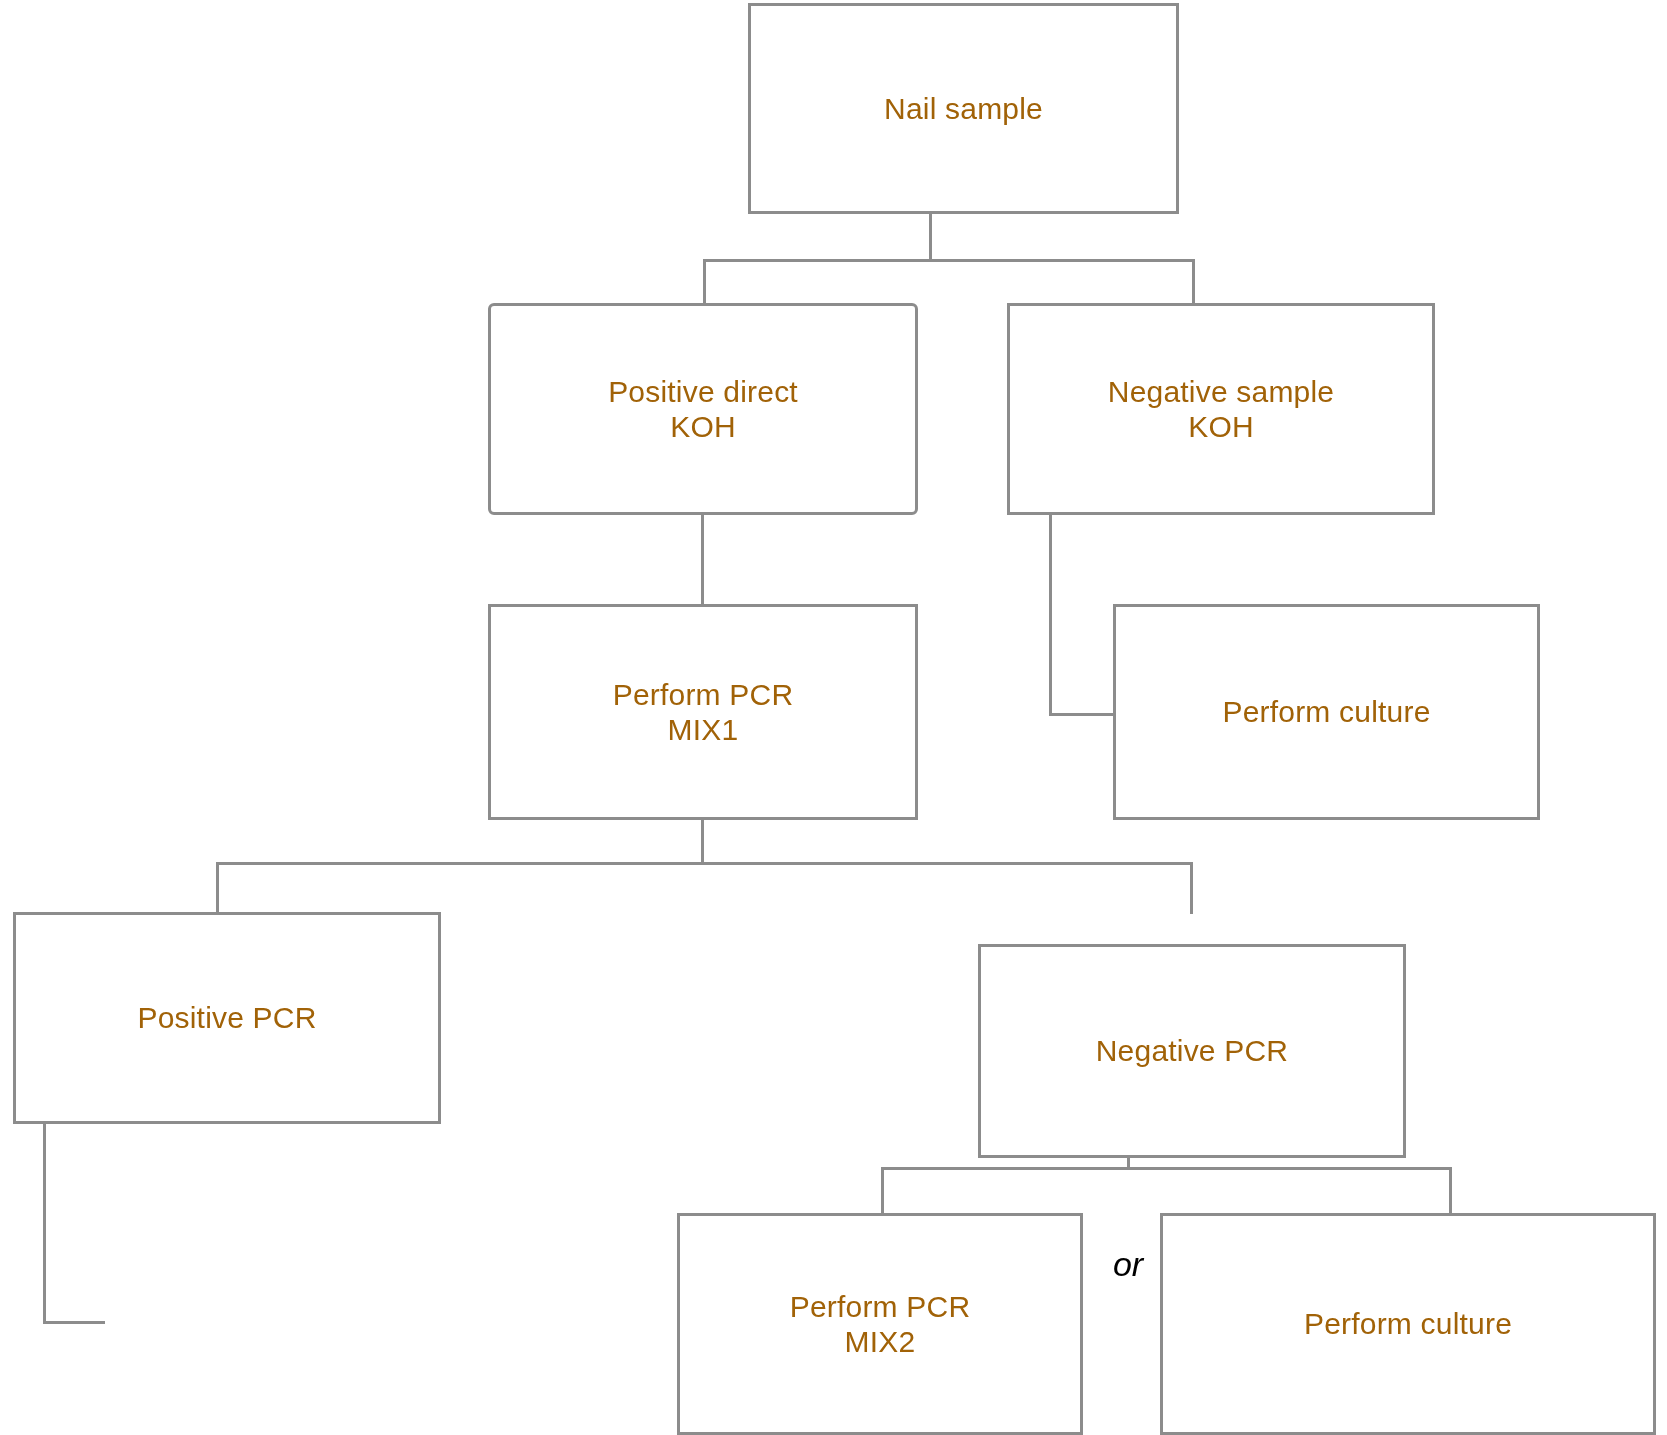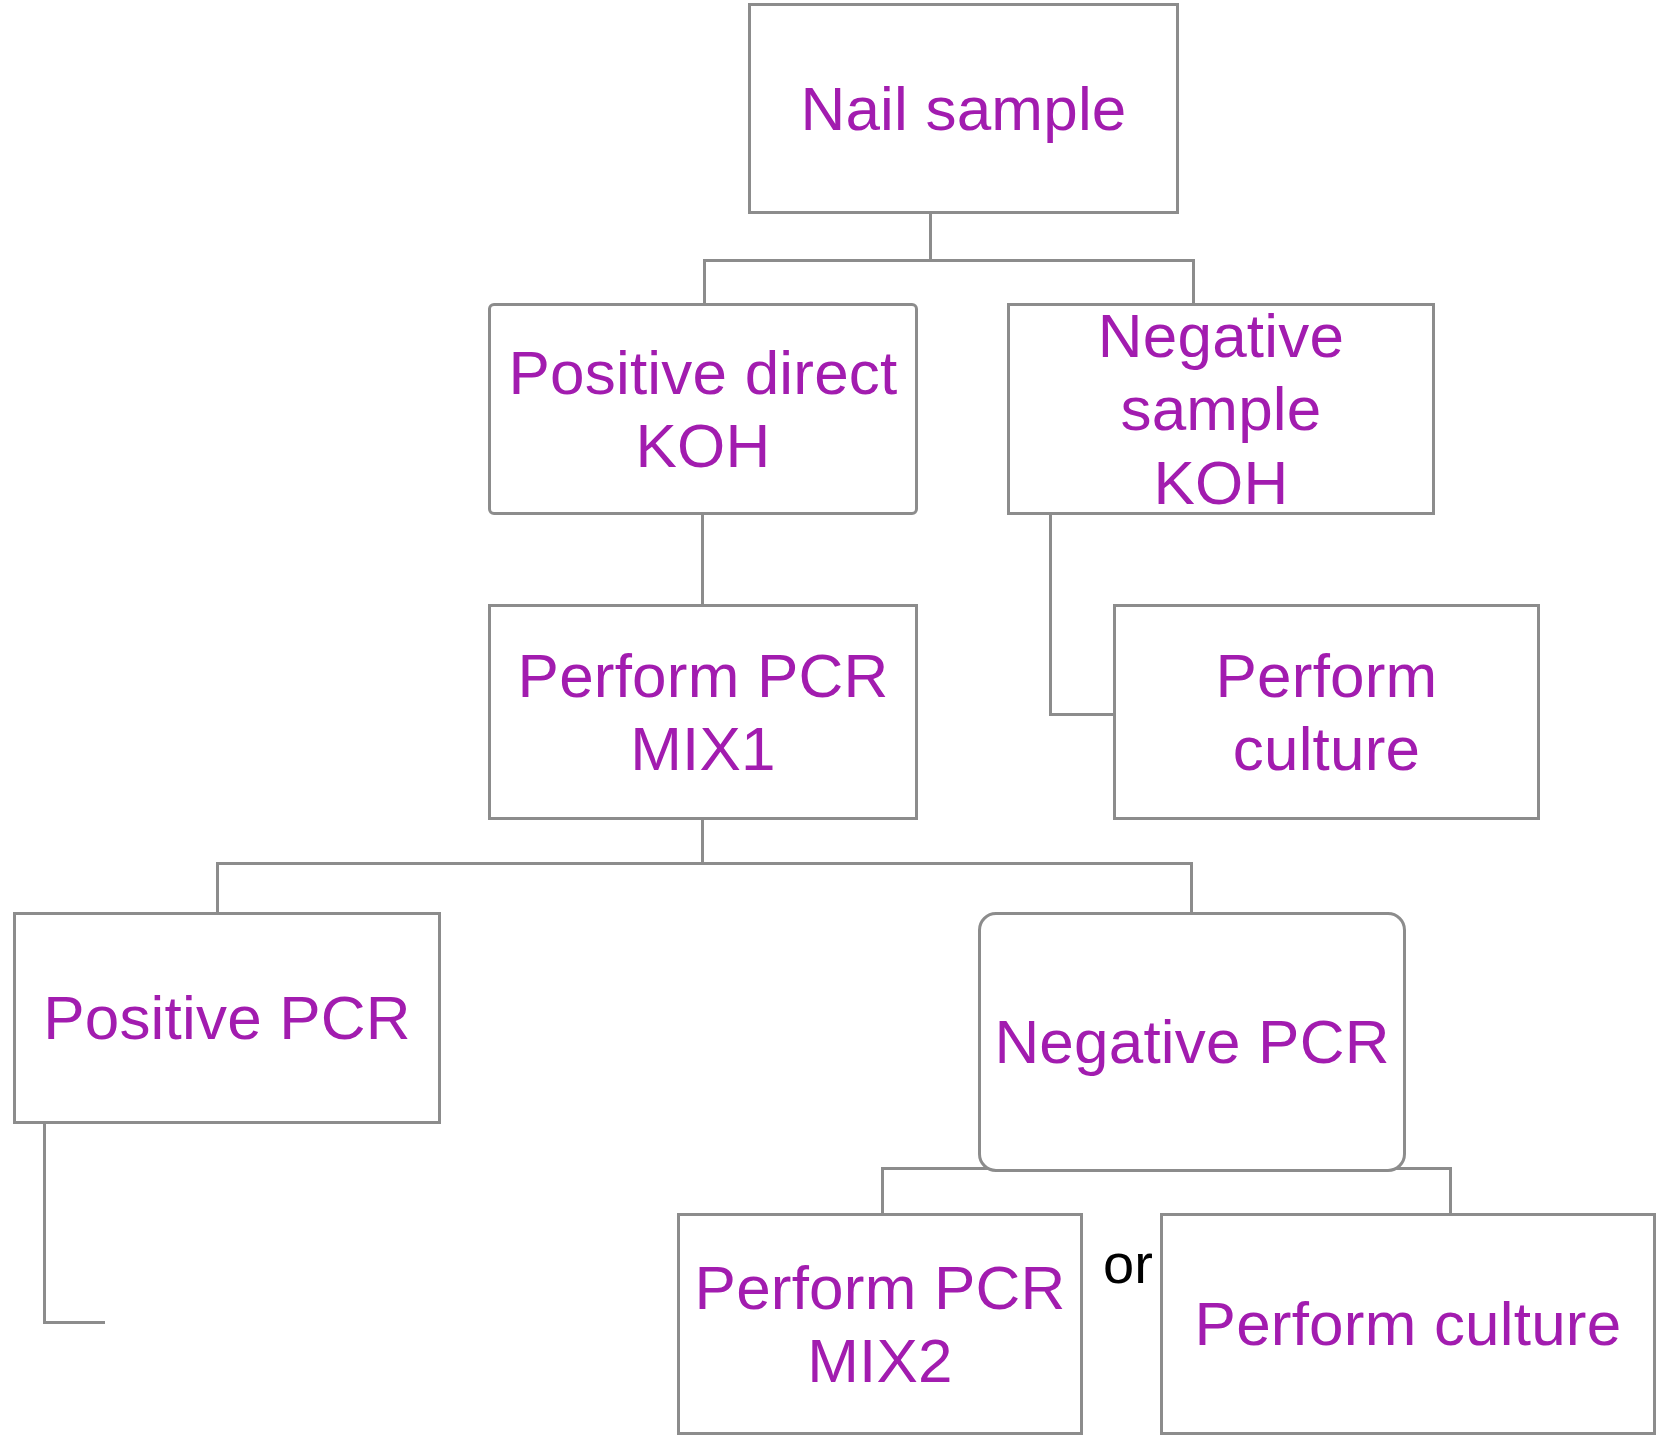--- a/index.html
+++ b/index.html
@@ -17,45 +17,46 @@
   }
   .node {
     position: absolute;
     box-sizing: border-box;
     border: 3px solid #8c8c8c;
     background: #ffffff;
     display: flex;
     align-items: center;
     justify-content: center;
     text-align: center;
-    color: #a21caf;
-    font-size: 62px;
+    color: #a16207;
+    font-size: 30px;
     line-height: 1.18;
     font-weight: 400;
     letter-spacing: 0.2px;
     z-index: 2;
   }
   .node .label {
     white-space: pre-line;
     padding: 0 6px;
   }
   .conn {
     position: absolute;
     background: #8c8c8c;
     z-index: 1;
   }
   .conn.h { height: 3px; }
   .conn.v { width: 3px; }
   .free-text {
     position: absolute;
     color: #000000;
-    font-size: 56px;
+    font-size: 34px;
     line-height: 1;
     z-index: 3;
     background: #ffffff;
+    font-style: italic;
   }
 </style>
 </head>
 <body>
 
 <div id="canvas">
 
   <div class="conn v" style="left:929px; top:211px; height:51px;"></div>
   <div class="conn h" style="left:703px; top:259px; width:492px;"></div>
   <div class="conn v" style="left:703px; top:259px; height:46px;"></div>
@@ -99,21 +100,21 @@
   </div>
 
   <div class="node" style="left:1113px; top:604px; width:427px; height:216px;">
     <span class="label">Perform culture</span>
   </div>
 
   <div class="node" style="left:13px; top:912px; width:428px; height:212px;">
     <span class="label">Positive PCR</span>
   </div>
 
-  <div class="node" style="left:978px; top:912px; width:428px; height:260px;border-radius:18px;">
+  <div class="node" style="left:978px; top:944px; width:428px; height:214px;">
     <span class="label">Negative PCR</span>
   </div>
 
 
   <div class="node" style="left:677px; top:1213px; width:406px; height:222px;">
     <span class="label">Perform PCR
 MIX2</span>
   </div>
 
   <div class="node" style="left:1160px; top:1213px; width:496px; height:222px;">

